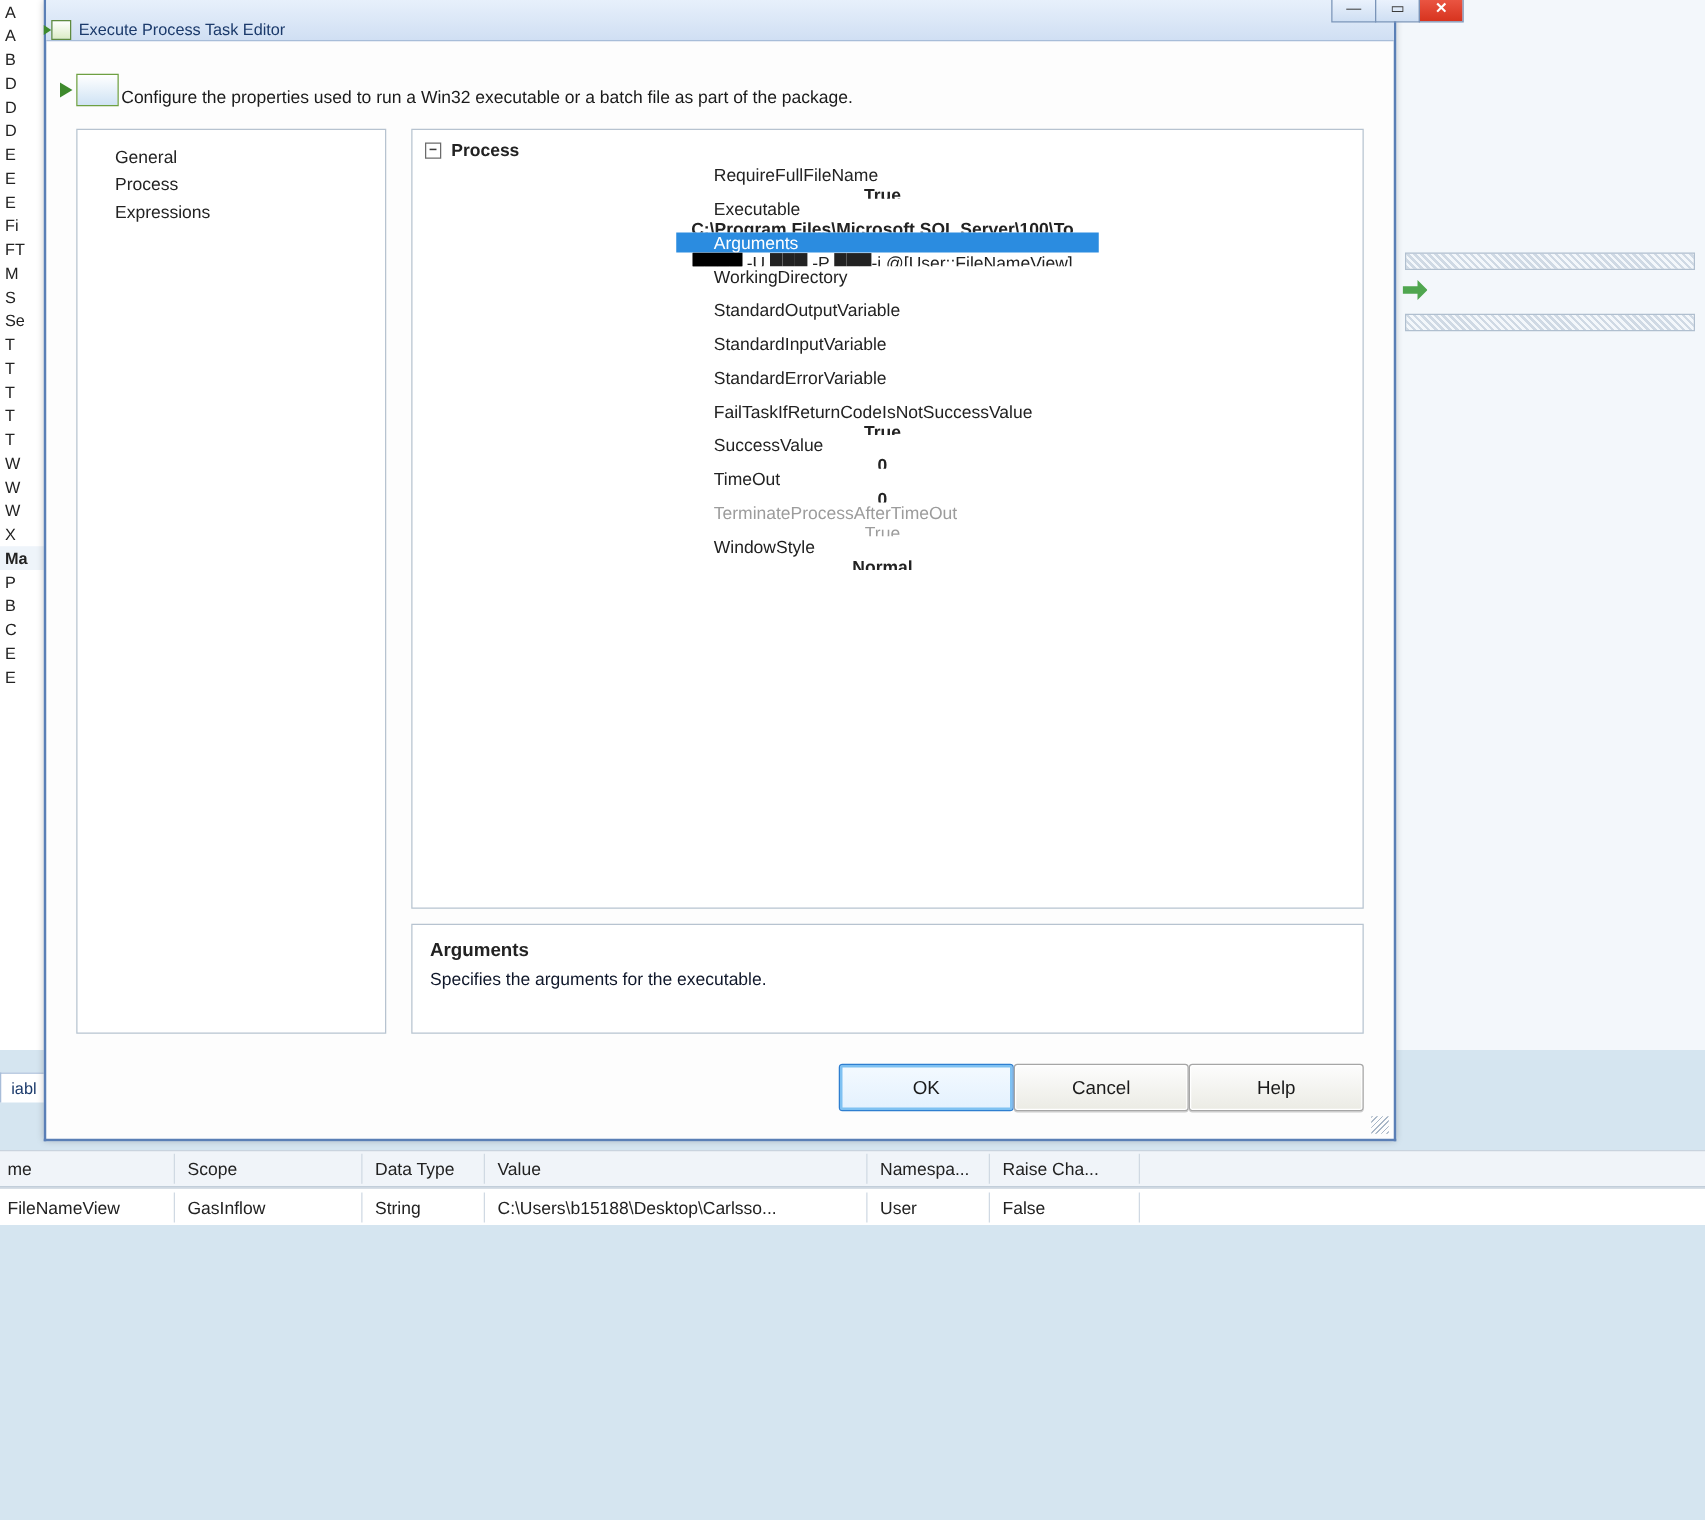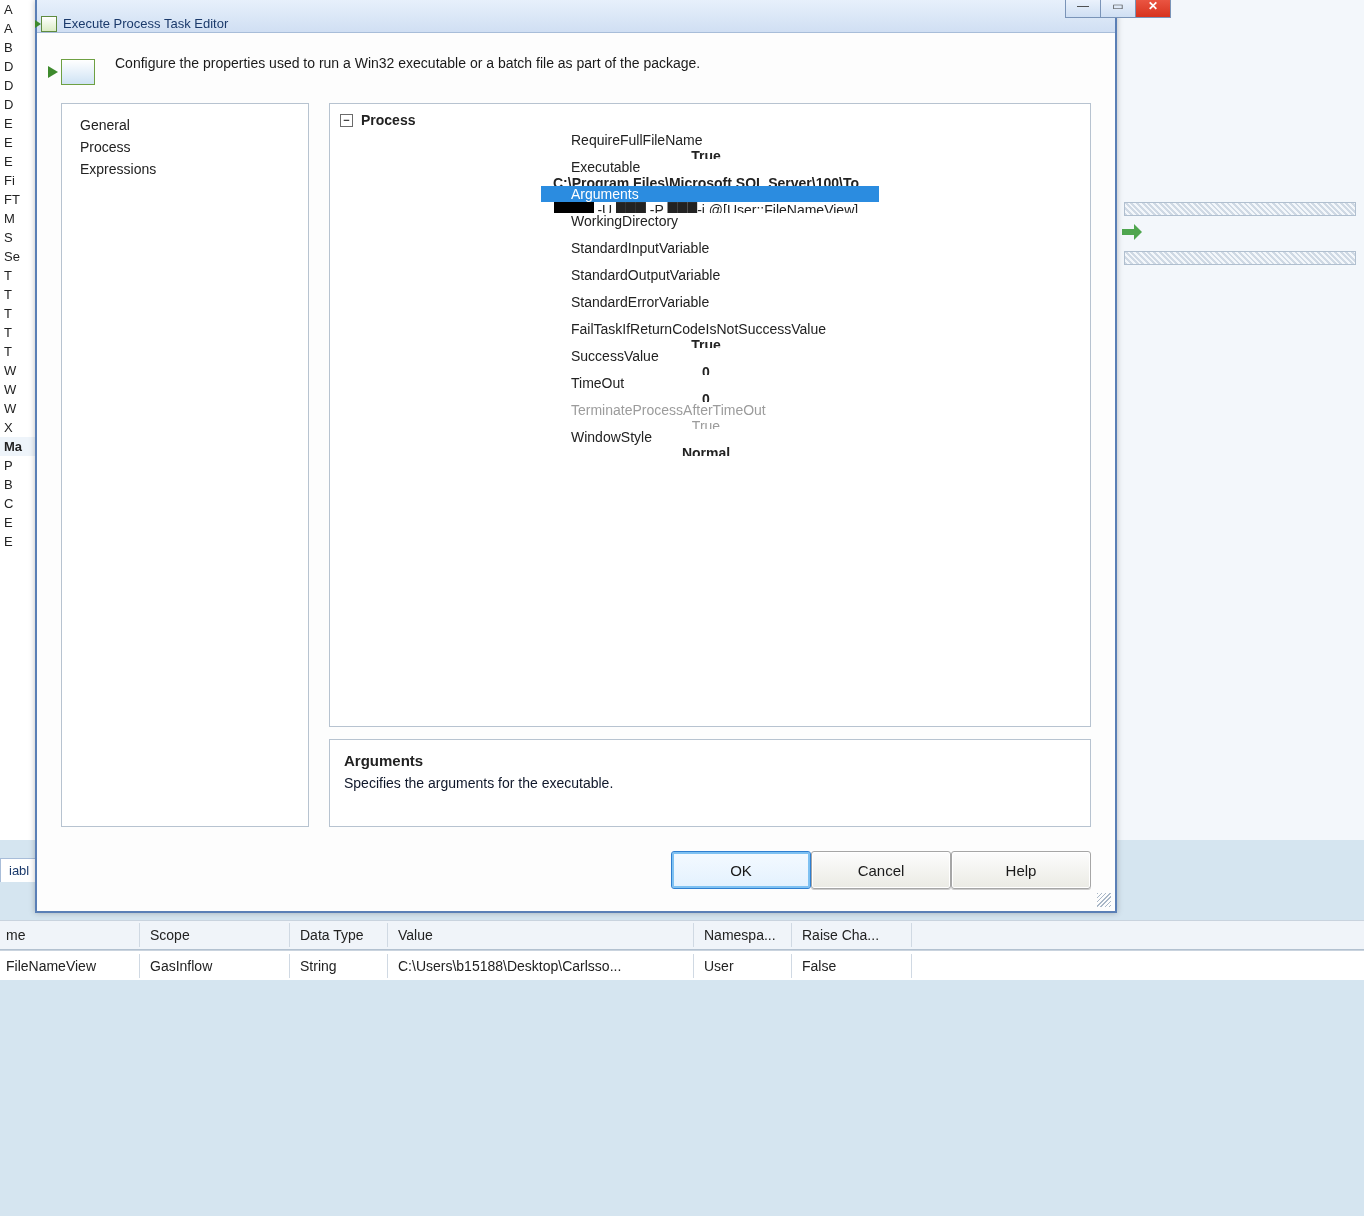--- a/index.html
+++ b/index.html
@@ -87,40 +87,41 @@
       display: flex; align-items: center; justify-content: center;
       font-size: 12px; color: #3b3b3b;
     }
     .winbtn.close {
       background: linear-gradient(#ef5e4c,#d7331e);
       color: #fff; font-weight: bold;
     }
     .header {
       padding: 22px 20px 18px 24px;
       display: flex;
-      gap: 20px;
+      gap: 2px;
       color: #1a1a1a;
+      align-items: flex-end;
     }
     .header .bicon {
       width: 34px; height: 26px; flex: 0 0 34px;
       border: 1px solid #6ea042;
       background: linear-gradient(#fff,#cfe3f4);
       position: relative; margin-top: 4px;
     }
     .header .bicon::before {
       content:""; position:absolute; left:-14px; top:6px;
       border:6px solid transparent; border-left:10px solid #3e8a2d;
     }
     .header-text { font-size: 14px; color: #1a1a1a; }
     .body { display: flex; flex: 1; padding: 0 24px 0 24px; gap: 20px; }
     .nav {
       width: 248px;
       border: 1px solid #b7c3d0;
       background: #fff;
-      padding: 10px 0;
+      padding: 10px 12px;
     }
     .nav-item {
       padding: 3px 18px;
       font-size: 14px;
       color: #222;
       cursor: pointer;
     }
     .main { flex: 1; display: flex; flex-direction: column; gap: 12px; }
     .propgrid {
       flex: 1;
@@ -280,25 +281,25 @@
         </div>
         <div class="row selected">
           <div class="lbl">Arguments</div>
           <div class="val"><span class="redact">████</span><span> -U ███ -P ███-i @[User::FileNameView]</span></div>
         </div>
         <div class="row">
           <div class="lbl">WorkingDirectory</div>
           <div class="val"></div>
         </div>
         <div class="row">
+          <div class="lbl">StandardOutputVariable</div>
+          <div class="val"></div>
+        </div>
+        <div class="row">
           <div class="lbl">StandardInputVariable</div>
-          <div class="val"></div>
-        </div>
-        <div class="row">
-          <div class="lbl">StandardOutputVariable</div>
           <div class="val"></div>
         </div>
         <div class="row">
           <div class="lbl">StandardErrorVariable</div>
           <div class="val"></div>
         </div>
         <div class="row">
           <div class="lbl">FailTaskIfReturnCodeIsNotSuccessValue</div>
           <div class="val bold">True</div>
         </div>

